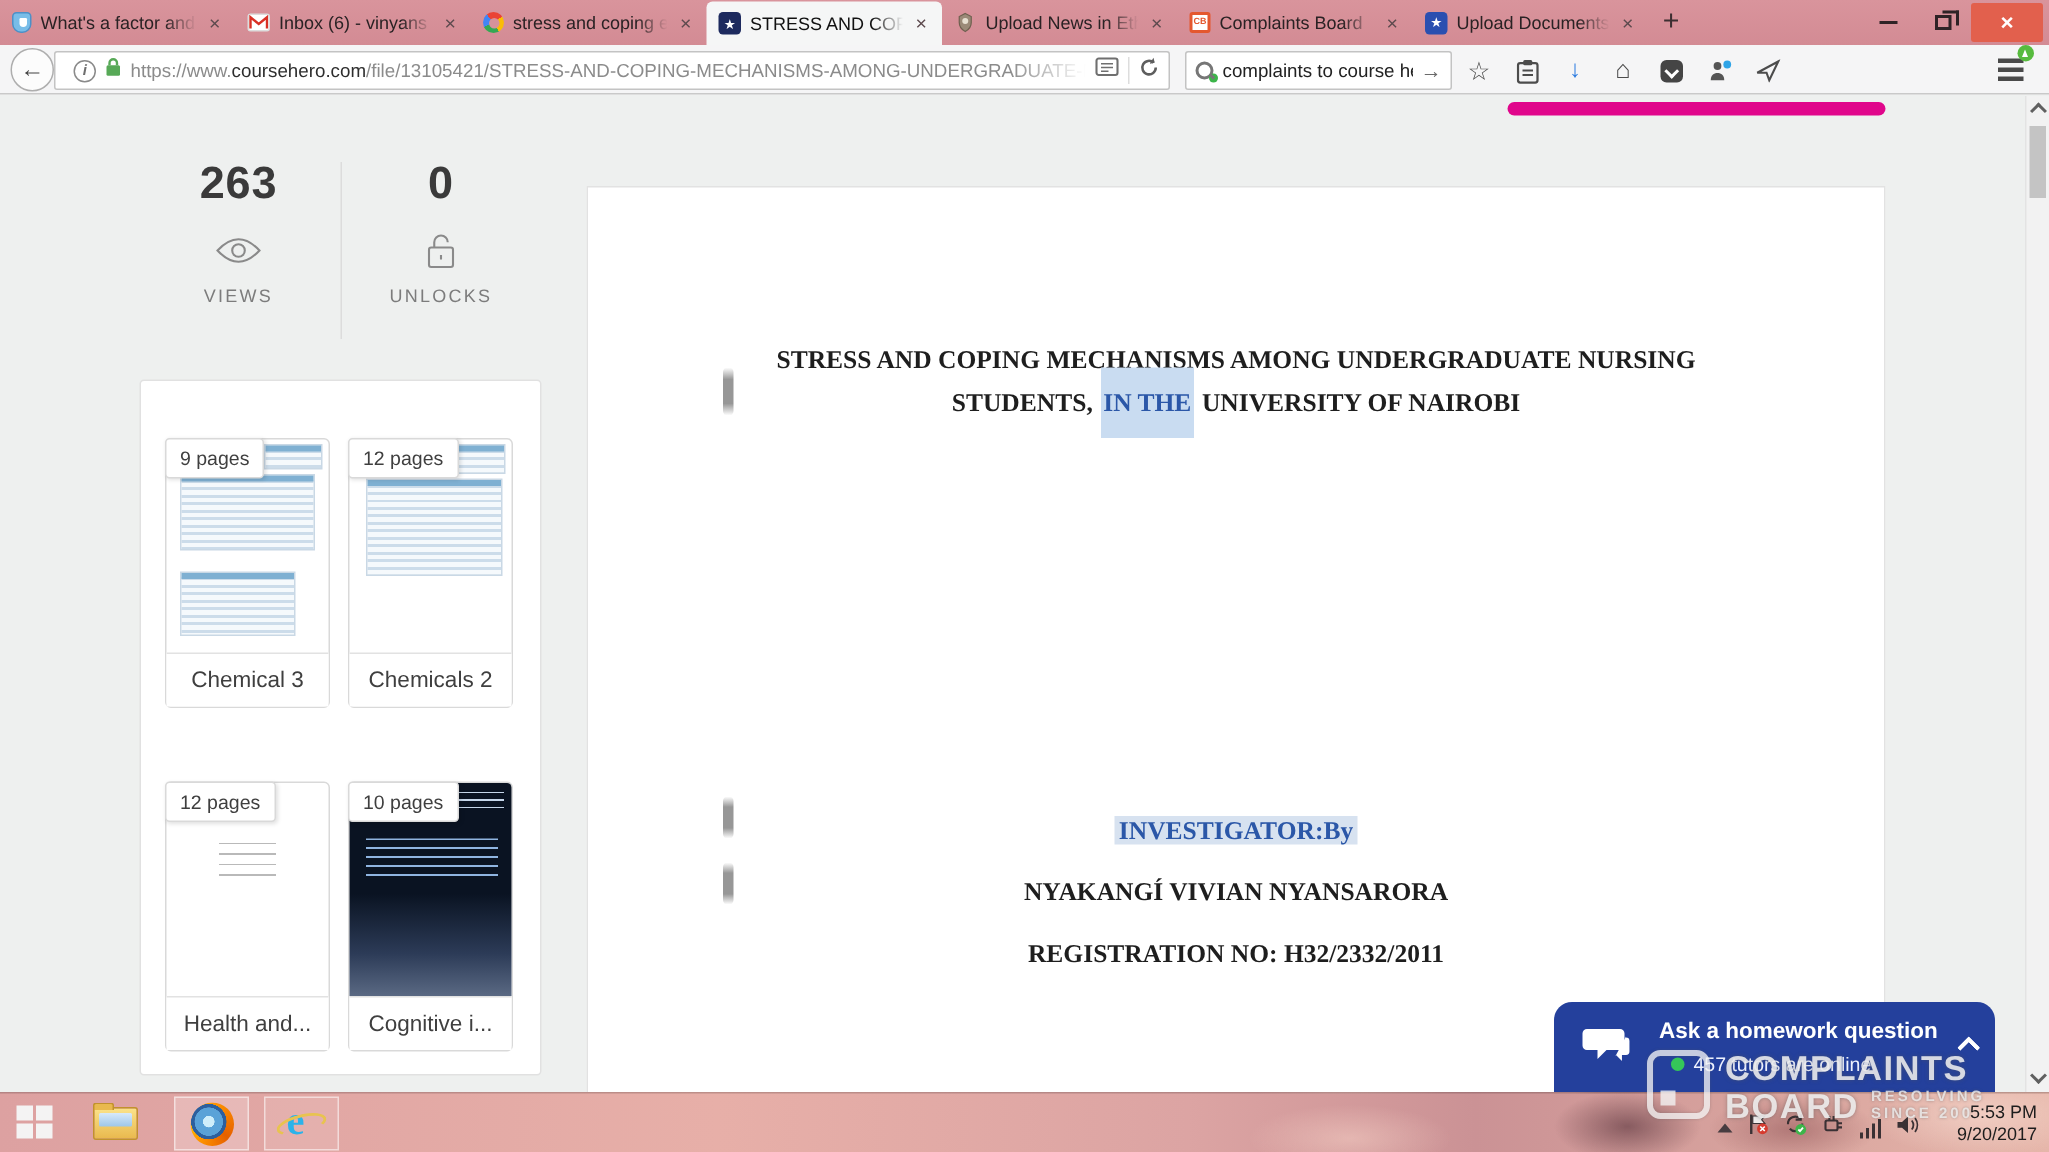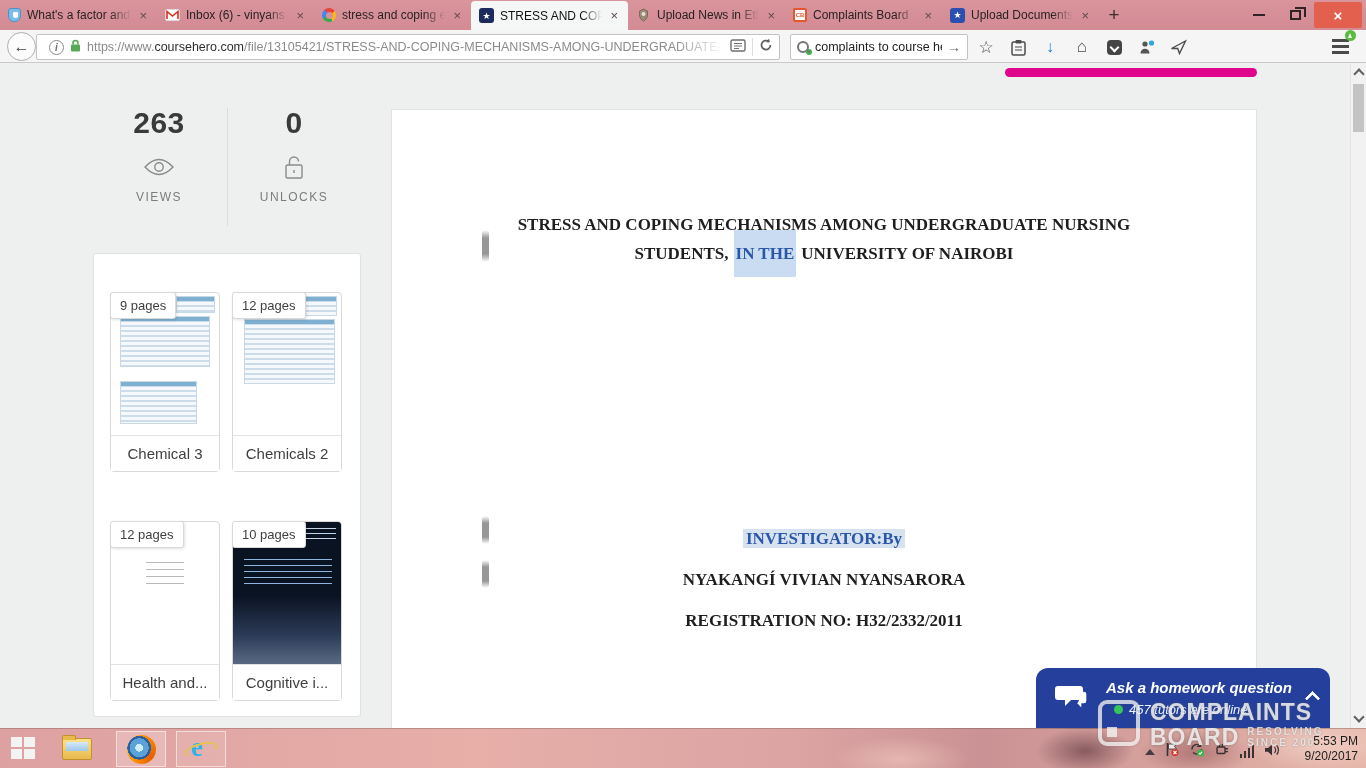--- a/index.html
+++ b/index.html
@@ -103,21 +103,21 @@
   .th2 .a { left:10%; right:6%; top:18%; height:46%; }
   .th2 .c { left:58%; right:4%; top:2%; height:14%; }
   .th3-lines { position:absolute; left:32%; right:32%; top:28%; height:22px;
     background:repeating-linear-gradient(180deg,#b9b9b9 0 1px,transparent 1px 7px); }
   .th4 { background:linear-gradient(180deg,#0a1322 0 52%,#2c3b57 80%,#5a6983 100%); }
   .th4 .s1 { position:absolute; left:10%; right:8%; top:26%; height:26px;
     background:repeating-linear-gradient(180deg,#8fb4e0 0 1px,transparent 1px 6px); }
   .th4 .s2 { position:absolute; left:45%; right:5%; top:4%; height:12px;
     background:repeating-linear-gradient(180deg,#c6d6ea 0 1px,transparent 1px 5px); }
 
-  .docpage { position:absolute; left:391px; top:45px; width:866px; height:620px; background:#fff;
+  .docpage { position:absolute; left:391px; top:60px; width:866px; height:620px; background:#fff;
     border:1px solid #e2e2e2; font-family:"Liberation Serif",serif; font-weight:bold; color:#1e1e1e; }
   .docline { position:absolute; left:60px; right:60px; text-align:center; font-size:17px; line-height:29px; }
   .dt1 { top:100px; }
   .dt2 { top:129px; }
   .hl-blue { color:#2b57a8; background:#c9dcf1; margin:0 5px; padding:14px 2px; }
   .inv { top:414px; color:#2b57a8; }
   .inv .inv-in { background:#d7e2f0; padding:0 3px; }
   .auth { top:455px; }
   .reg { top:496px; }
   .chbar { position:absolute; left:90px; width:7px; border-radius:3px;
@@ -128,21 +128,21 @@
   .scrollbar { position:absolute; right:0; top:0; width:16px; height:664px; background:#f2f2f2; border-left:1px solid #e3e3e3; }
   .sb-arrow { position:absolute; left:4px; width:8px; height:8px; }
   .sb-arrow::after { content:""; position:absolute; left:0; top:2px; width:6px; height:6px;
     border-left:2px solid #606060; border-top:2px solid #606060; }
   .sb-up { top:4px; } .sb-up::after { transform:rotate(45deg); }
   .sb-down { bottom:6px; } .sb-down::after { transform:rotate(225deg); top:-1px; }
   .sb-thumb { position:absolute; left:2px; top:20px; width:11px; height:48px; background:#c4c4c4; }
 
   
   .chatwidget { position:absolute; left:1036px; top:604px; width:294px; height:60px;
-    background:#24409c; border-radius:12px 12px 0 0; color:#fff; z-index:10;font-style:italic; }
+    background:#24409c; border-radius:12px 12px 0 0; color:#fff; z-index:10; }
   .bubbles { position:absolute; left:18px; top:14px; }
   .chat-title { position:absolute; left:70px; top:11px; font-size:15px; font-weight:bold; }
   .chat-status { position:absolute; left:78px; top:34px; font-size:13px; color:#eef2ff; display:flex; align-items:center; gap:6px; }
   .gdot { width:9px; height:9px; border-radius:50%; background:#35c759; }
   .chat-chevron { position:absolute; right:12px; top:22px; width:12px; height:12px; }
   .chat-chevron::after { content:""; position:absolute; left:1px; top:3px; width:8px; height:8px;
     border-left:3px solid #fff; border-top:3px solid #fff; transform:rotate(45deg); border-radius:1px; }
 
   
   .watermark { position:absolute; left:1098px; top:700px; z-index:40; display:flex; gap:10px; pointer-events:none; }

